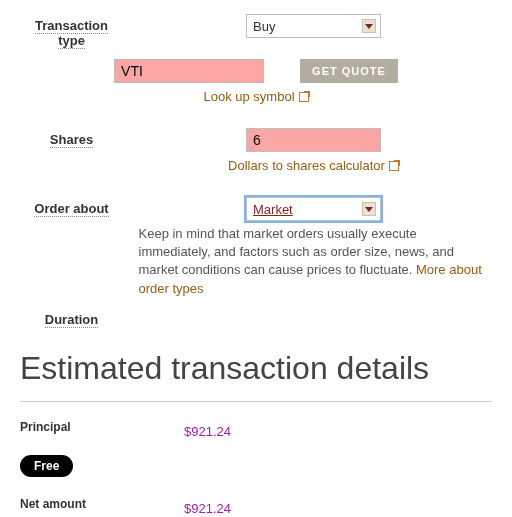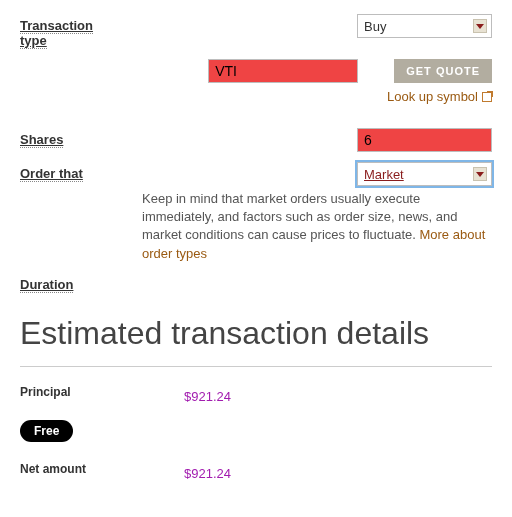--- a/index.html
+++ b/index.html
@@ -12,36 +12,35 @@
     width: 512px;
     background: #fff;
   }
   .form-row {
     display: flex;
     align-items: flex-start;
     margin-bottom: 10px;
   }
   .form-label {
     width: 115px;
-    text-align: left;
+    text-align: center;
     padding-right: 12px;
     padding-top: 4px;
     font-weight: bold;
     color: #333;
     border-bottom: 1px dotted transparent;
-    text-decoration: underline;
   }
   .form-label span {
     border-bottom: 1px dotted #888;
   }
   .form-field {
     flex: 1;
     display: flex;
     flex-direction: column;
-    align-items: flex-end;
+    align-items: center;
   }
   .select-box {
     display: inline-flex;
     align-items: center;
     justify-content: space-between;
     border: 1px solid #bdbdbd;
     height: 24px;
     padding: 0 4px 0 6px;
     width: 135px;
     background: #fff;
@@ -65,21 +64,21 @@
     border-left: 4px solid transparent;
     border-right: 4px solid transparent;
     border-top: 5px solid #8a1d1d;
   }
   input[type=text] {
     height: 24px;
     border: 1px solid #bdbdbd;
     padding: 2px 6px;
     font-size: 14px;
     width: 150px;
-    background: #ef4444;
+    background: #fca5a5;
   }
   .inline-row { display: flex; align-items: center; gap: 8px; }
   .btn-grey {
     background: #b2ada0;
     color: #fff;
     border: none;
     font-weight: bold;
     letter-spacing: 1px;
     font-size: 11px;
     padding: 6px 12px;
@@ -174,25 +173,31 @@
         <span class="ext-icon"></span>
       </a>
     </div>
   </div>
 </div>
 
 <div class="form-row">
   <div class="form-label"><span>Shares</span></div>
   <div class="form-field">
     <input type="text" style="width: 135px;" value="6">
-  </div>
-</div>
-
-<div class="form-row">
-  <div class="form-label"><span>Order that</span></div>
+    <div class="sub-link-row">
+      <a class="link">
+        <span>Dollars to shares calculator</span>
+        <span class="ext-icon"></span>
+      </a>
+    </div>
+  </div>
+</div>
+
+<div class="form-row">
+  <div class="form-label"><span>Order about</span></div>
   <div class="form-field">
     <div class="select-box focused">
       <span class="sel-text">Market</span>
       <span class="select-caret"></span>
     </div>
     <div class="help-text">
       <span>Keep in mind that market orders usually execute immediately, and factors such as order size, news, and market conditions can cause prices to fluctuate. </span><a>More about order types</a>
     </div>
   </div>
 </div>

